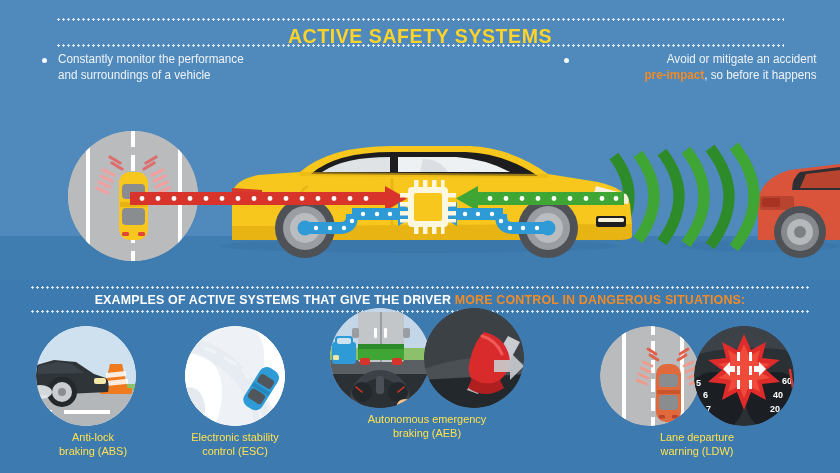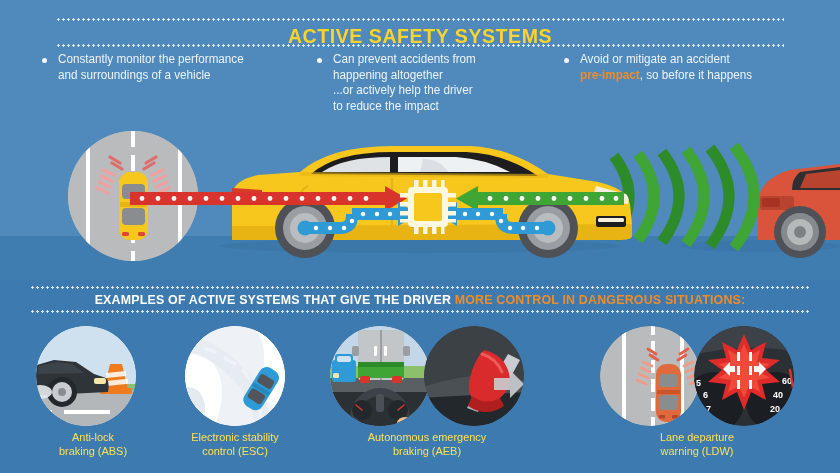--- a/index.html
+++ b/index.html
@@ -82,31 +82,22 @@
   <div class="bullets">
 
     <div class="bcol" style="left:30px;width:270px;">
       <span class="dot"></span>
       <div class="btxt">
         <div>Constantly monitor the performance</div>
         <div>and surroundings of a vehicle</div>
       </div>
     </div>
 
-    <div class="bcol" style="left:305px;width:240px;">
-      <span class="dot"></span>
-      <div class="btxt">
-        <div>Can prevent accidents from</div>
-        <div>happening altogether</div>
-        <div>...or actively help the driver</div>
-        <div>to reduce the impact</div>
-      </div>
-    </div>
-
-    <div class="bcol" style="left:552px;width:265px;">
+
+    <div class="bcol" style="left:552px;width:265px;text-align:right;">
       <span class="dot"></span>
       <div class="btxt">
         <div>Avoid or mitigate an accident</div>
         <div><span class="hl-orange">pre-impact</span><span>, so before it happens</span></div>
       </div>
     </div>
 
   </div>
 
   <div class="scene">
@@ -417,21 +408,21 @@
           </g>
         </g>
       </svg>
     </div>
     <div class="cap" style="top:104px;">
       <div>Anti-lock</div>
       <div>braking (ABS)</div>
     </div>
   </div>
 
-  <div class="tile" style="left:330px;top:326px;width:200px;height:120px;">
+  <div class="tile" style="left:330px;top:308px;width:200px;height:120px;">
     <div class="circle" style="left:0;top:0;width:100px;height:100px;">
       <svg width="100" height="100" viewBox="0 0 100 100">
         <defs>
             <clipPath id="aebA">
               <circle cx="50" cy="50" r="50"></circle>
             </clipPath>
           </defs>
         <g clip-path="url(#aebA)">
           <rect width="100" height="100" fill="#b9c3cb"></rect>
           <rect width="100" height="46" fill="#c3d7e8"></rect>

